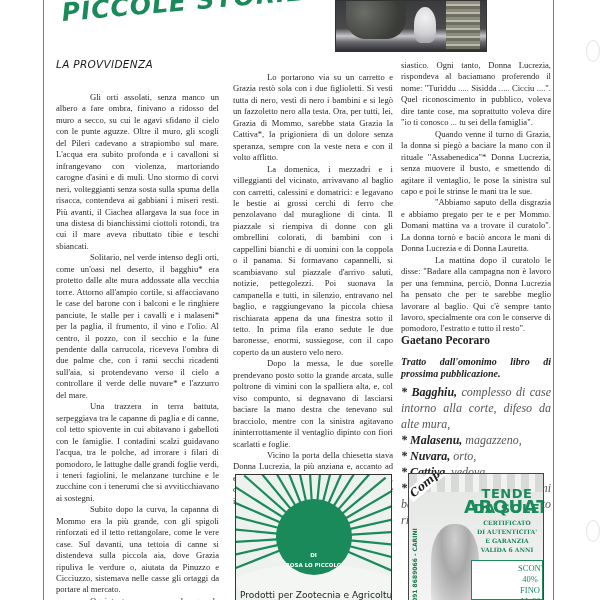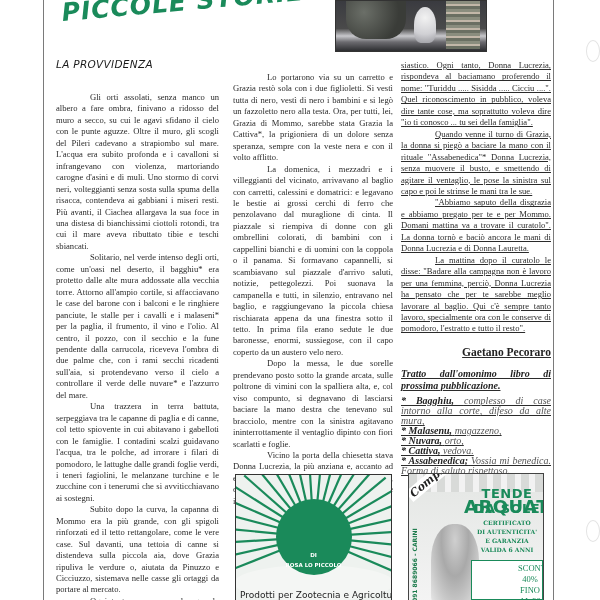--- a/index.html
+++ b/index.html
@@ -28,25 +28,25 @@
     .section-head { position: absolute; left: 56px; top: 58px;
       font-family: "DejaVu Sans", sans-serif; font-style: italic; font-size: 10.5px;
       color: #1a1a1a; letter-spacing: 0.3px; }
 
     .col { position: absolute; font-size: 8.6px; line-height: 11.45px; text-align: justify;
       color: #2b2b2b; }
     .col p { text-indent: 34px; }
     .col p.noindent { text-indent: 0; }
     .col1 { left: 56px; top: 92px; width: 163px; }
     .col2 { left: 233px; top: 72px; width: 160px; }
-    .col3 { left: 401px; top: 60px; width: 150px; text-decoration: underline; }
+    .col3 { left: 401px; top: 60px; width: 150px; }
 
-    .author { font-weight: bold; font-size: 11.5px; text-align: right; margin-top: 12px; color: #222; }
+    .author { font-weight: bold; font-size: 11.5px; margin-top: 0; color: #222; }
     .credit { font-weight: bold; font-style: italic; font-size: 10px; margin-top: 10px; margin-bottom: 5px; color: #222; }
-    .gloss { font-size: 10px; line-height: 10px; font-style: italic; color: #555; text-indent: 0 !important; }
+    .gloss { font-size: 12px; line-height: 16px; font-style: italic; color: #555; text-indent: 0 !important; }
     .gloss b { color: #222; }
 
     
     .ad1 { position: absolute; left: 235px; top: 474px; width: 157px; height: 130px;
       border: 1.5px solid #333; background: #eef2ef; overflow: hidden; }
     .ad1 svg { position: absolute; left: 0; top: 0; }
     .ad1 .ad1-name { position: absolute; left: 0; top: 48px; width: 155px; text-align: center;
       font-family: "DejaVu Sans", sans-serif; font-weight: bold; font-size: 11px; color: #fff;
       letter-spacing: 1.5px; }
     .ad1 .ad1-di { position: absolute; left: 0; top: 77px; width: 155px; text-align: center;

